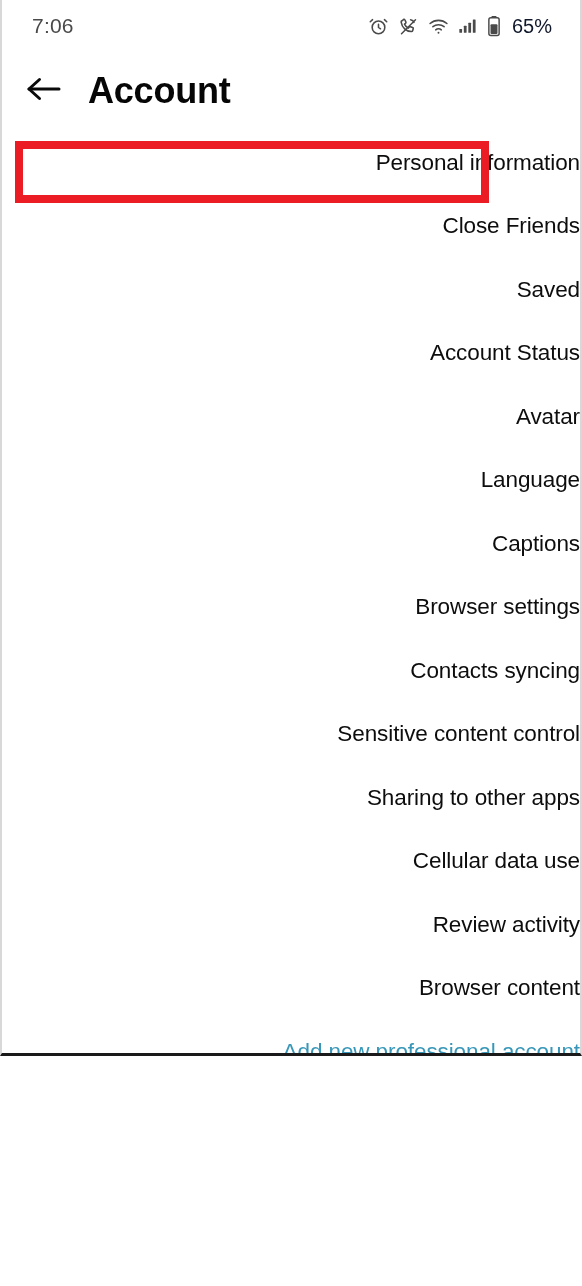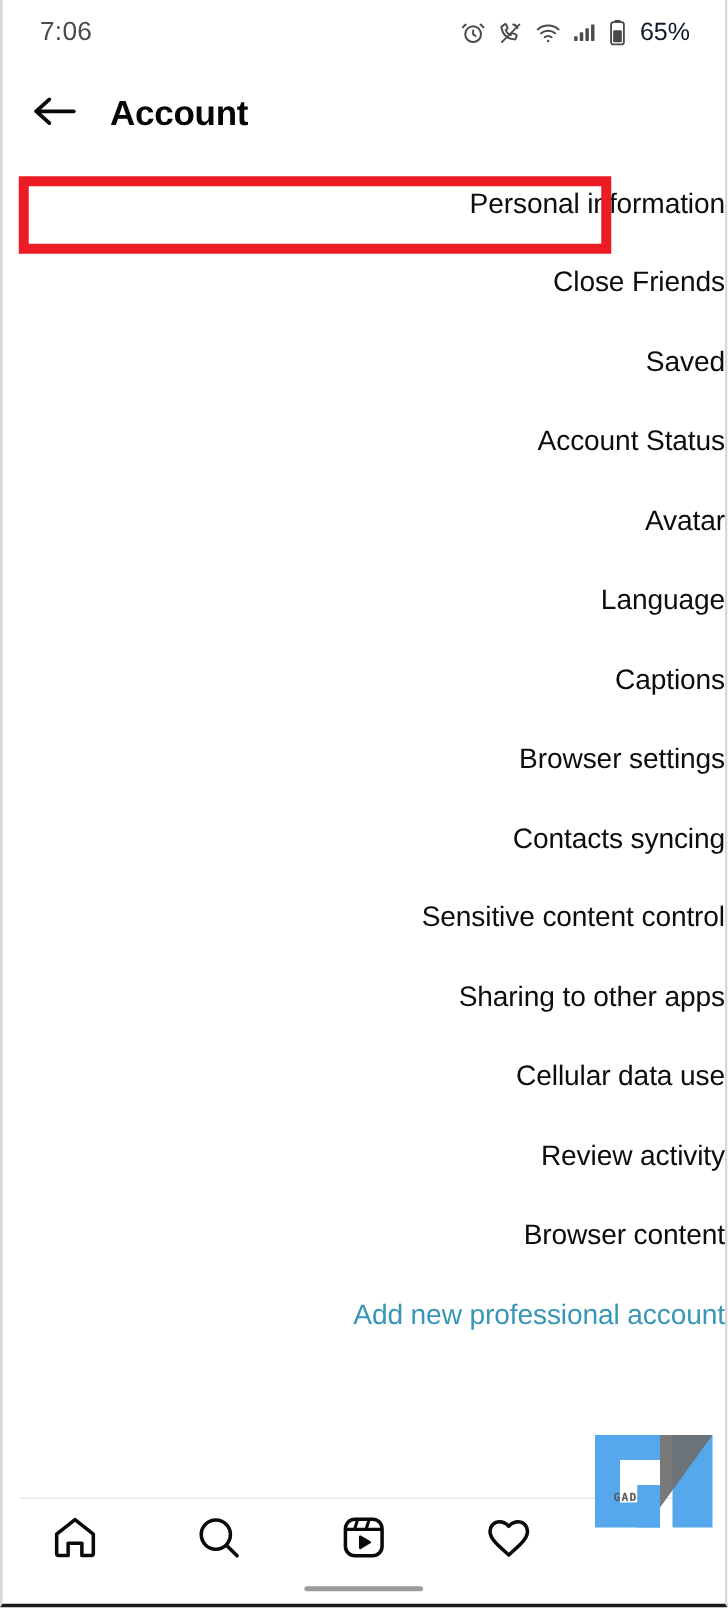--- a/index.html
+++ b/index.html
@@ -4,21 +4,21 @@
 <style>
   * { margin:0; padding:0; box-sizing:border-box; }
   html, body {
     width:582px; height:1286px;
     background:#ffffff;
     font-family:"Liberation Sans", sans-serif;
     overflow:hidden;
   }
   #screen {
     position:relative;
-    width:582px; height:1286px;
+    width:582px; height:1056px;
     background:#ffffff;
     border-left:2px solid #d8d8d8;
     border-right:2px solid #d8d8d8;
     border-bottom:3px solid #1a1a1a;
     overflow:hidden;
   }
 
   
   #statusbar {
     position:absolute; left:0; top:0; width:100%; height:52px;
@@ -31,21 +31,21 @@
   #battery-pct { font-size:20px; color:#0f172a; margin-left:2px; }
 
   
   #header {
     position:absolute; left:0; top:52px; width:100%; height:78px;
     display:flex; align-items:center;
   }
   #back-btn { width:56px; height:56px; margin-left:14px;
     display:flex; align-items:center; justify-content:center; cursor:pointer; }
   #page-title {
-    font-size:28px; font-weight:bold; color:#060606;
+    font-size:36px; font-weight:bold; color:#060606;
     margin-left:16px; letter-spacing:-.2px;
   }
 
   
   #list {
     position:absolute; left:0; top:131px; width:100%;
   }
   .row {
     height:63.5px;
     display:flex; align-items:center;

